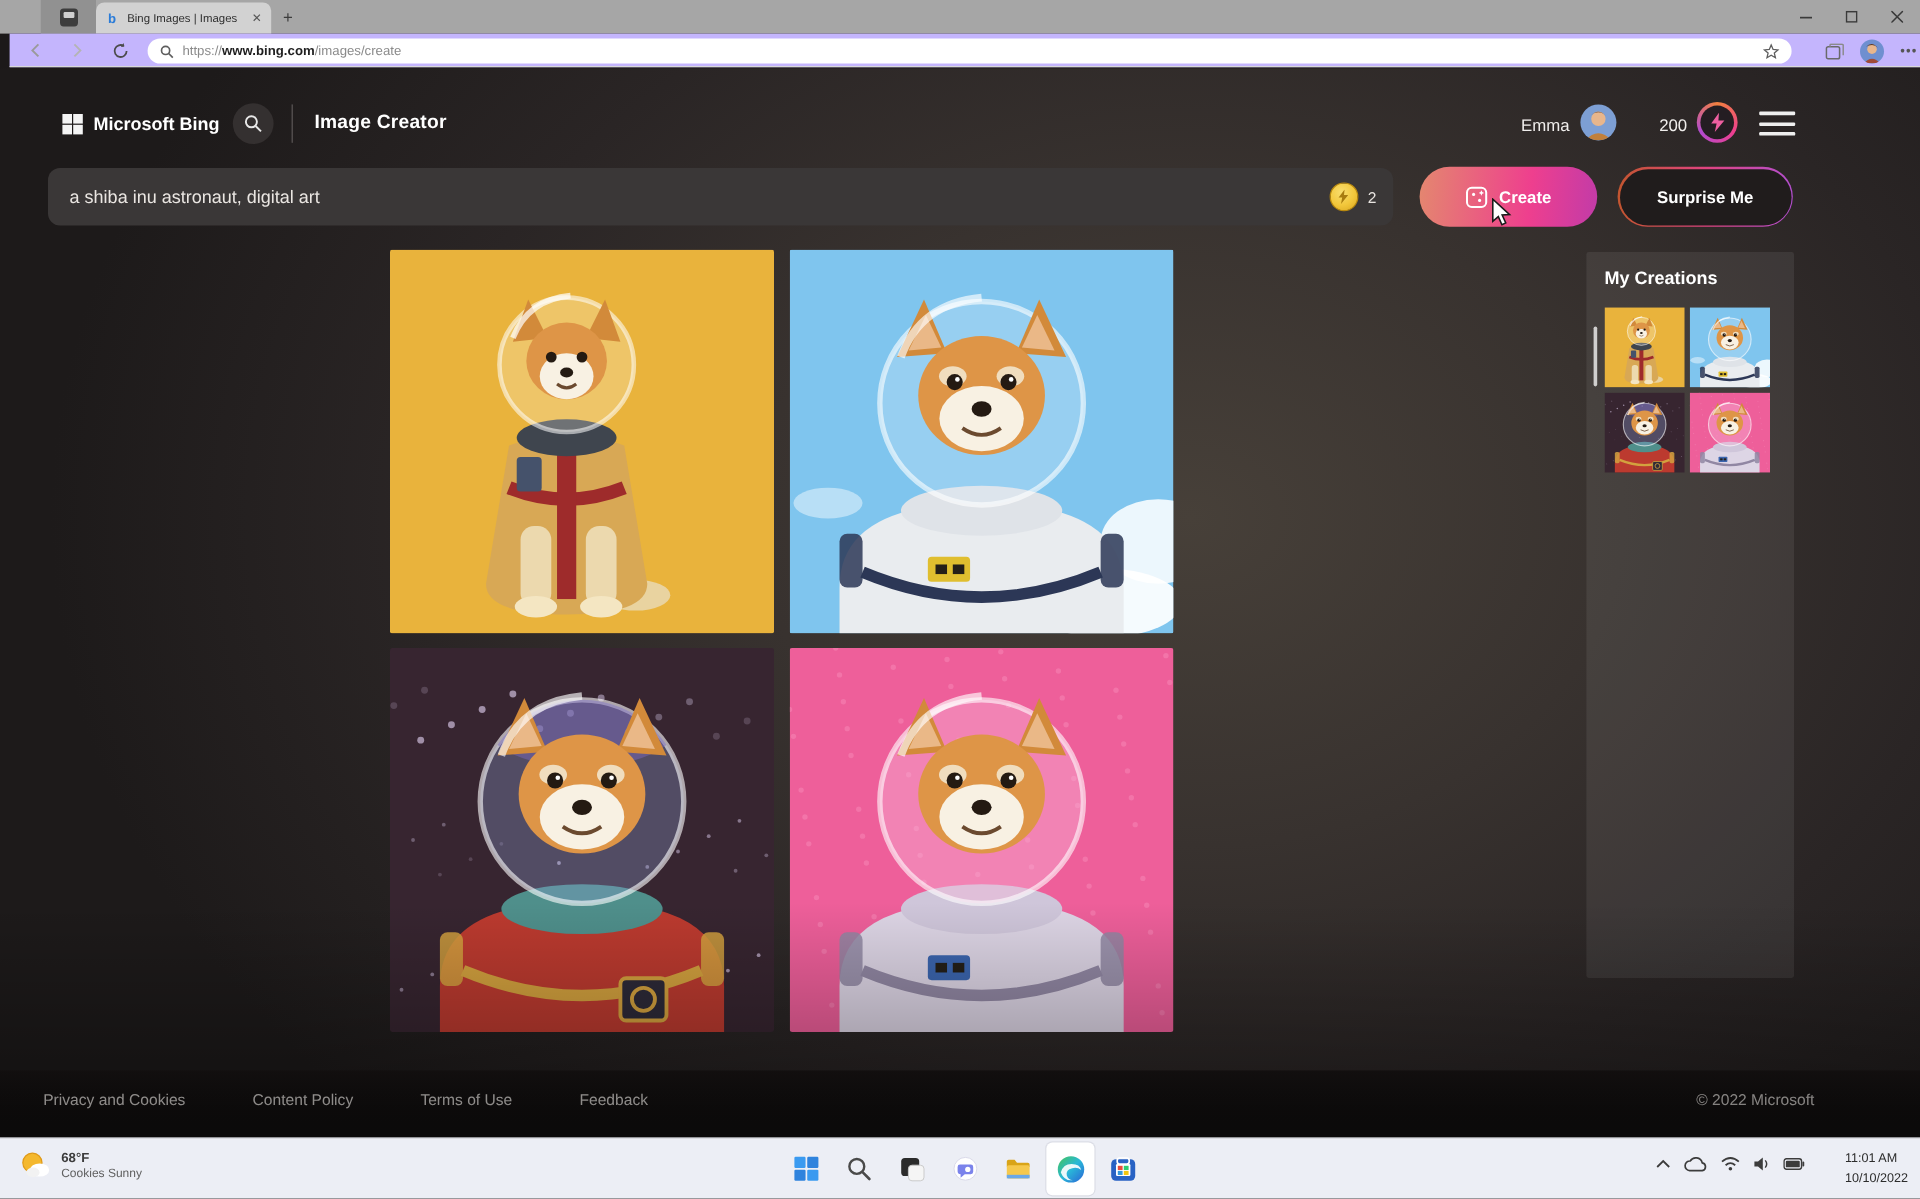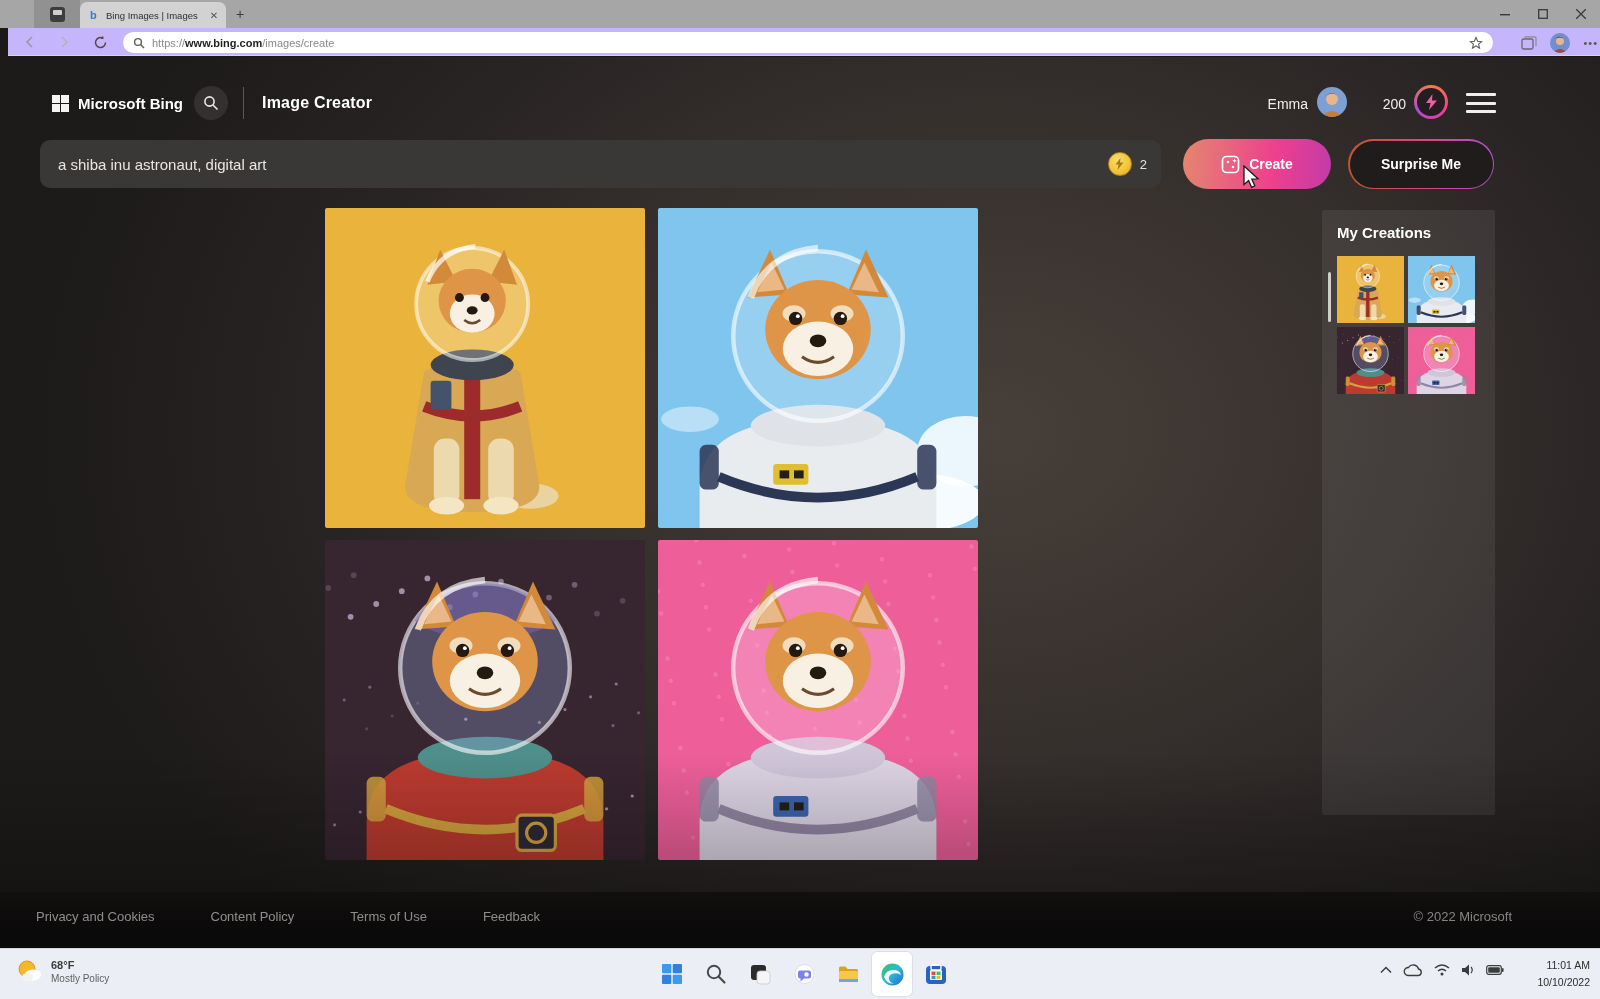--- a/index.html
+++ b/index.html
@@ -81,21 +81,21 @@
 
   
   .taskbar { position:absolute; left:0; bottom:0; width:1600px; height:51px; background:#eceef5; border-top:1px solid #d4d6dd; }
   .weather { position:absolute; left:14px; top:7px; display:flex; align-items:center; gap:7px; }
   .weather-temp { font-size:11px; font-weight:bold; color:#3c3c3c; }
   .weather-desc { font-size:10px; color:#5f5f5f; margin-top:2px; }
   .tb-center { position:absolute; left:652px; top:3px; display:flex; gap:4px; }
   .tb-slot { width:40px; height:44px; display:flex; align-items:center; justify-content:center; border-radius:5px; }
   .tb-slot.active { background:#ffffff; box-shadow:0 0 0 1px #dcdee6; }
   .tray { position:absolute; right:96px; top:14px; display:flex; align-items:center; gap:11px; }
-  .clock { position:absolute; right:10px; top:8px; text-align:right; font-size:10.5px; color:#2d2d2d; line-height:1.6; }
+  .clock { position:absolute; right:10px; top:8px; font-size:10.5px; color:#2d2d2d; line-height:1.6; }
 </style>
 </head>
 <body>
 
 <div class="tabstrip">
   <div class="ws-btn">
       <div class="ws-glyph"></div>
     </div>
   <div class="tab">
     <svg width="11" height="12" viewBox="0 0 12 12">
@@ -742,21 +742,21 @@
 <div class="taskbar">
   <div class="weather">
     <svg width="30" height="30" viewBox="0 0 30 30">
       <circle cx="13" cy="13" r="8" fill="#f4b82e"></circle>
       <circle cx="13" cy="13" r="8" fill="none" stroke="#e09a18" stroke-width="1"></circle>
       <ellipse cx="19" cy="19" rx="8" ry="5.5" fill="#ffffff"></ellipse>
       <ellipse cx="13.5" cy="21" rx="5.5" ry="4" fill="#f2f2f2"></ellipse>
     </svg>
     <div>
       <div class="weather-temp">68°F</div>
-      <div class="weather-desc">Mostly Policy</div>
+      <div class="weather-desc">Cookies Sunny</div>
     </div>
   </div>
 
   <div class="tb-center">
     <div class="tb-slot">
       <svg width="22" height="22" viewBox="0 0 22 22">
           <rect x="1" y="1" width="9.3" height="9.3" rx="1" fill="#3a9af0"></rect>
           <rect x="11.7" y="1" width="9.3" height="9.3" rx="1" fill="#2f83dd"></rect>
           <rect x="1" y="11.7" width="9.3" height="9.3" rx="1" fill="#2f83dd"></rect>
           <rect x="11.7" y="11.7" width="9.3" height="9.3" rx="1" fill="#3a9af0"></rect>

